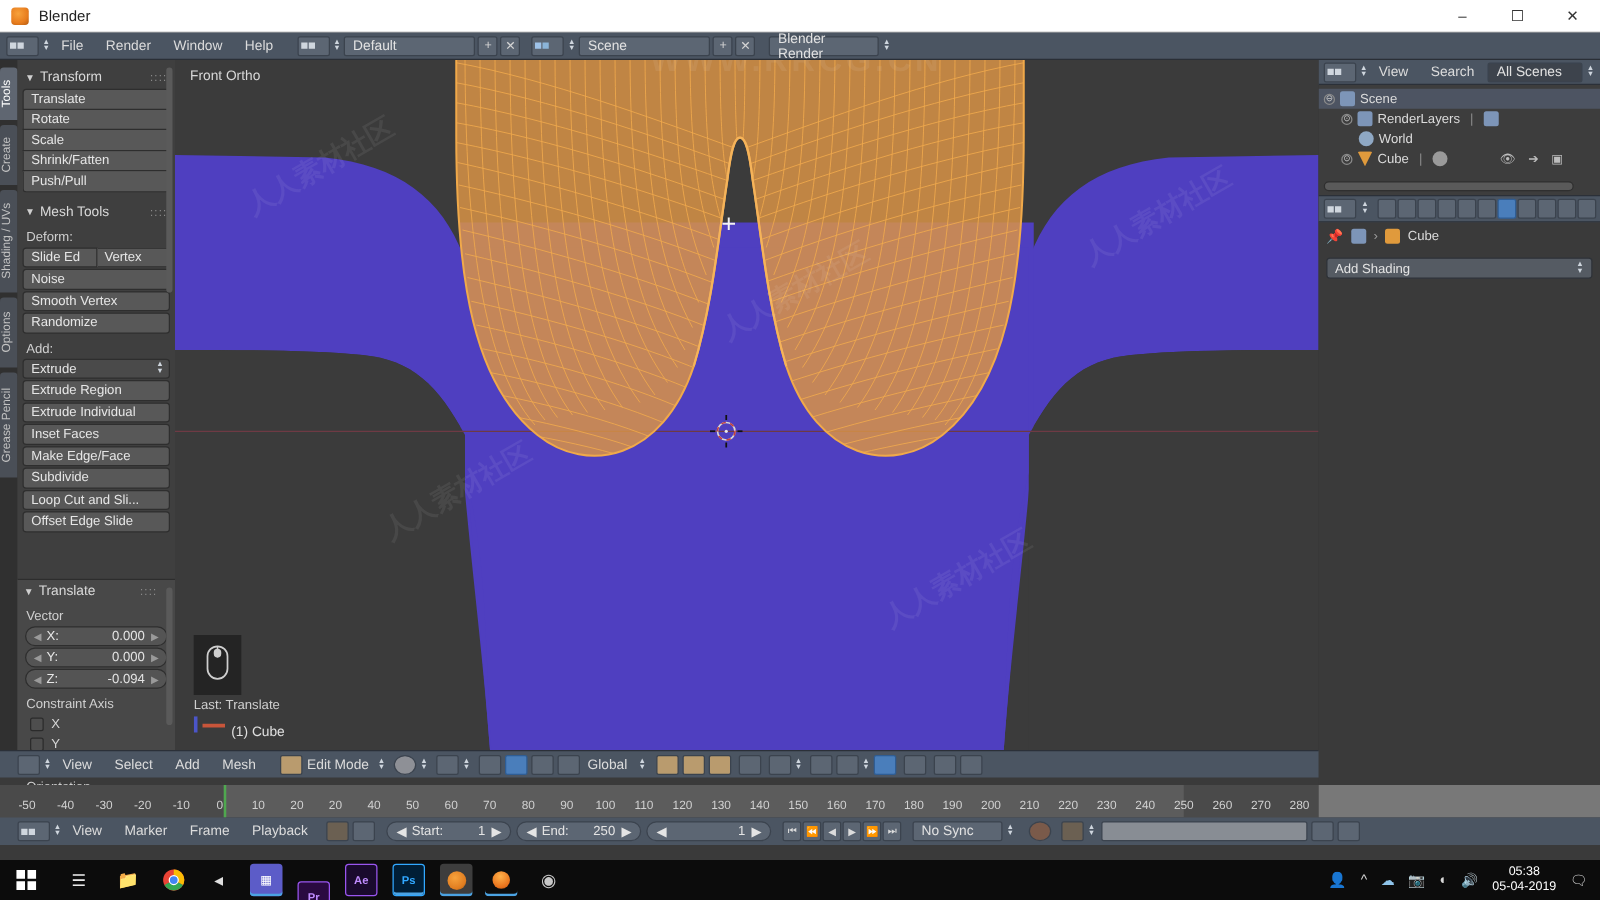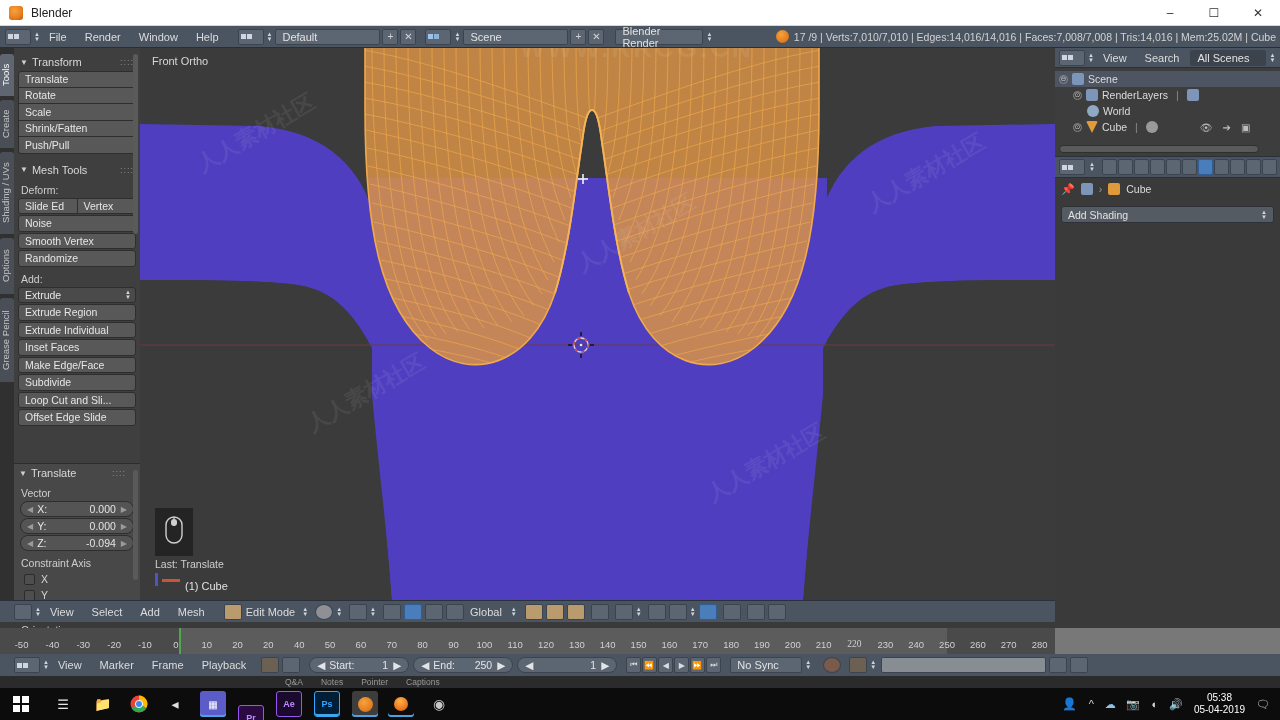--- a/index.html
+++ b/index.html
@@ -206,24 +206,20 @@
     <div class="dd" style="width:105px;margin-left:3px;">Scene</div>
     <div class="sq">+</div>
     <div class="sq">✕</div>
 
     <div class="dd" style="width:88px;margin-left:11px;">Blender Render</div>
     <div class="spin">
         <span>▲</span>
         <span>▼</span>
       </div>
 
-    <div class="statusarea">
-      <div class="blogo"></div>
-      <div class="status-txt">17 /9 | Verts:7,010/7,010 | Edges:14,016/14,016 | Faces:7,008/7,008 | Tris:14,016 | Mem:25.02M | Cube</div>
-    </div>
   </div>
 
   <div class="body">
 
     <div class="vtabs">
       <div class="vtab sel" style="top:6px;height:42px;">Tools</div>
       <div class="vtab" style="top:52px;height:48px;">Create</div>
       <div class="vtab" style="top:104px;height:82px;">Shading / UVs</div>
       <div class="vtab" style="top:190px;height:56px;">Options</div>
       <div class="vtab" style="top:250px;height:84px;">Grease Pencil</div>
@@ -645,21 +641,21 @@
           <div class="tick" style="left: 546.009px;">120</div>
           <div class="tick" style="left: 576.857px;">130</div>
           <div class="tick" style="left: 607.705px;">140</div>
           <div class="tick" style="left: 638.553px;">150</div>
           <div class="tick" style="left: 669.401px;">160</div>
           <div class="tick" style="left: 700.249px;">170</div>
           <div class="tick" style="left: 731.096px;">180</div>
           <div class="tick" style="left: 761.944px;">190</div>
           <div class="tick" style="left: 792.792px;">200</div>
           <div class="tick" style="left: 823.64px;">210</div>
-          <div class="tick" style="left: 854.488px; font-family: Liberation Serif, serif;">220</div>
+          <div class="tick" style="left: 854.488px;">220</div>
           <div class="tick" style="left: 885.336px;">230</div>
           <div class="tick" style="left: 916.184px;">240</div>
           <div class="tick" style="left: 947.032px;">250</div>
           <div class="tick" style="left: 977.88px;">260</div>
           <div class="tick" style="left: 1008.73px;">270</div>
           <div class="tick" style="left: 1039.58px;">280</div>
         </div>
     </div>
     <div class="tlblank"></div>
 
@@ -713,26 +709,20 @@
       <div class="vh-icon" style="margin-left:8px;background:#6b6052;"></div>
       <div class="spin">
           <span>▲</span>
           <span>▼</span>
         </div>
       <div class="dd" style="width:165px;margin-left:5px;background:#888d94;"></div>
       <div class="vh-icon"></div>
       <div class="vh-icon"></div>
     </div>
 
-    <div class="tlfoot">
-      <span>Q&amp;A</span>
-      <span>Notes</span>
-      <span>Pointer</span>
-      <span>Captions</span>
-    </div>
   </div>
 
   <div class="taskbar">
     <div class="startb">
       <svg width="16" height="16" viewBox="0 0 16 16">
         <rect x="0" y="0" width="7" height="7" fill="#fff"></rect>
         <rect x="9" y="0" width="7" height="7" fill="#fff"></rect>
         <rect x="0" y="9" width="7" height="7" fill="#fff"></rect>
         <rect x="9" y="9" width="7" height="7" fill="#fff"></rect>
       </svg>

